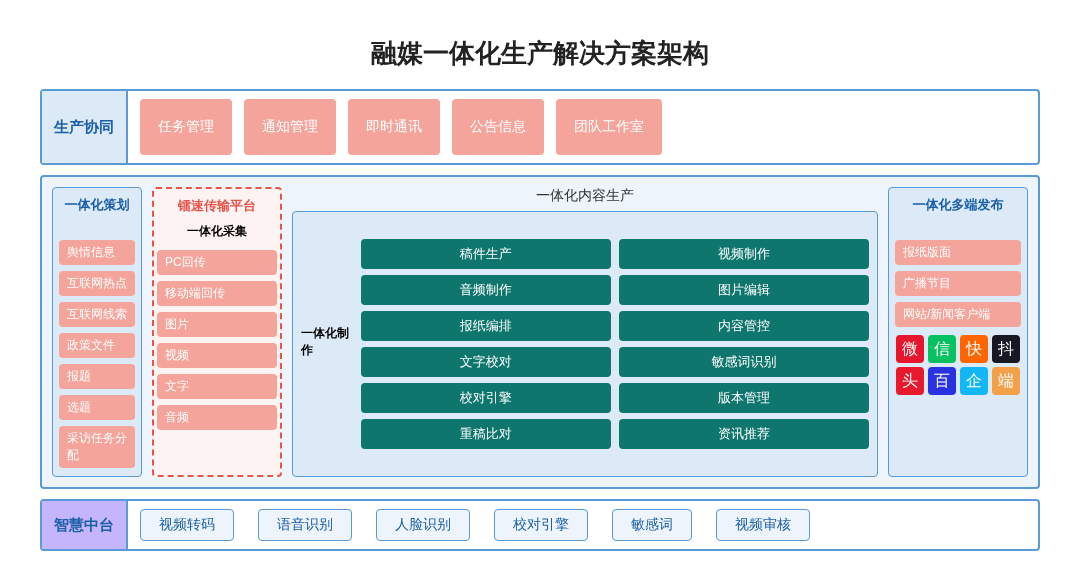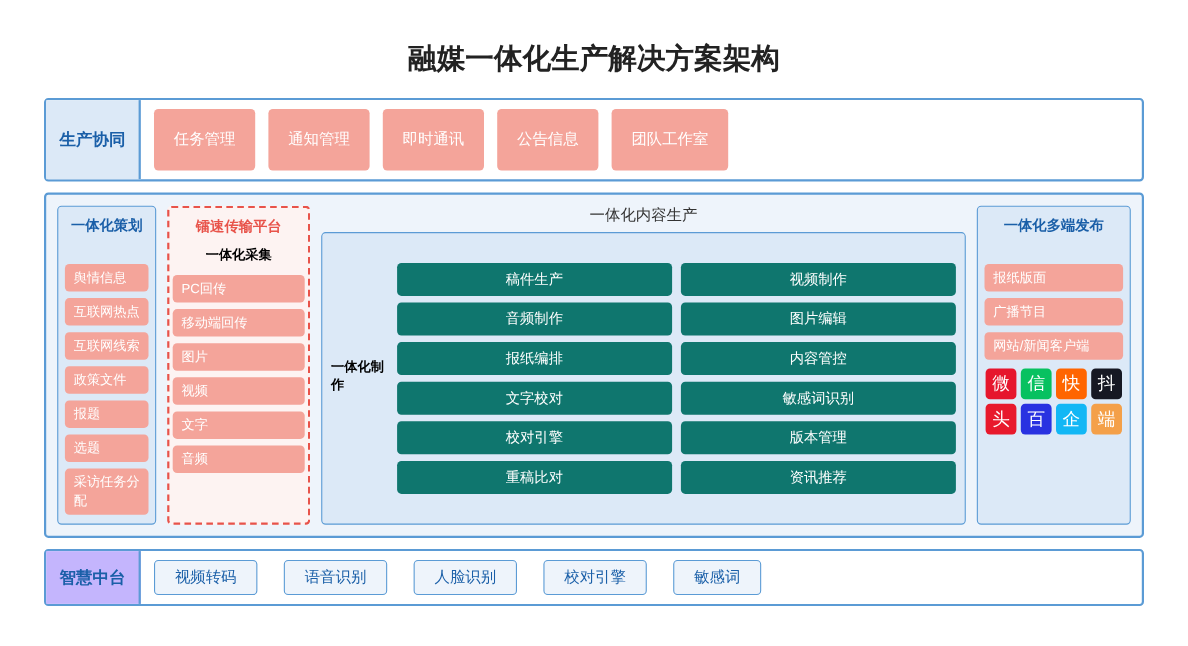--- a/index.html
+++ b/index.html
@@ -320,16 +320,17 @@
   </div>
 
   <div class="bottom-row">
     <div class="bottom-label">智慧中台</div>
     <div class="bottom-items">
       <div class="bottom-tag">视频转码</div>
       <div class="bottom-tag">语音识别</div>
       <div class="bottom-tag">人脸识别</div>
       <div class="bottom-tag">校对引擎</div>
       <div class="bottom-tag">敏感词</div>
+      <div class="bottom-tag">视频审核</div>
     </div>
   </div>
 
 </div>
 
 </body></html>

